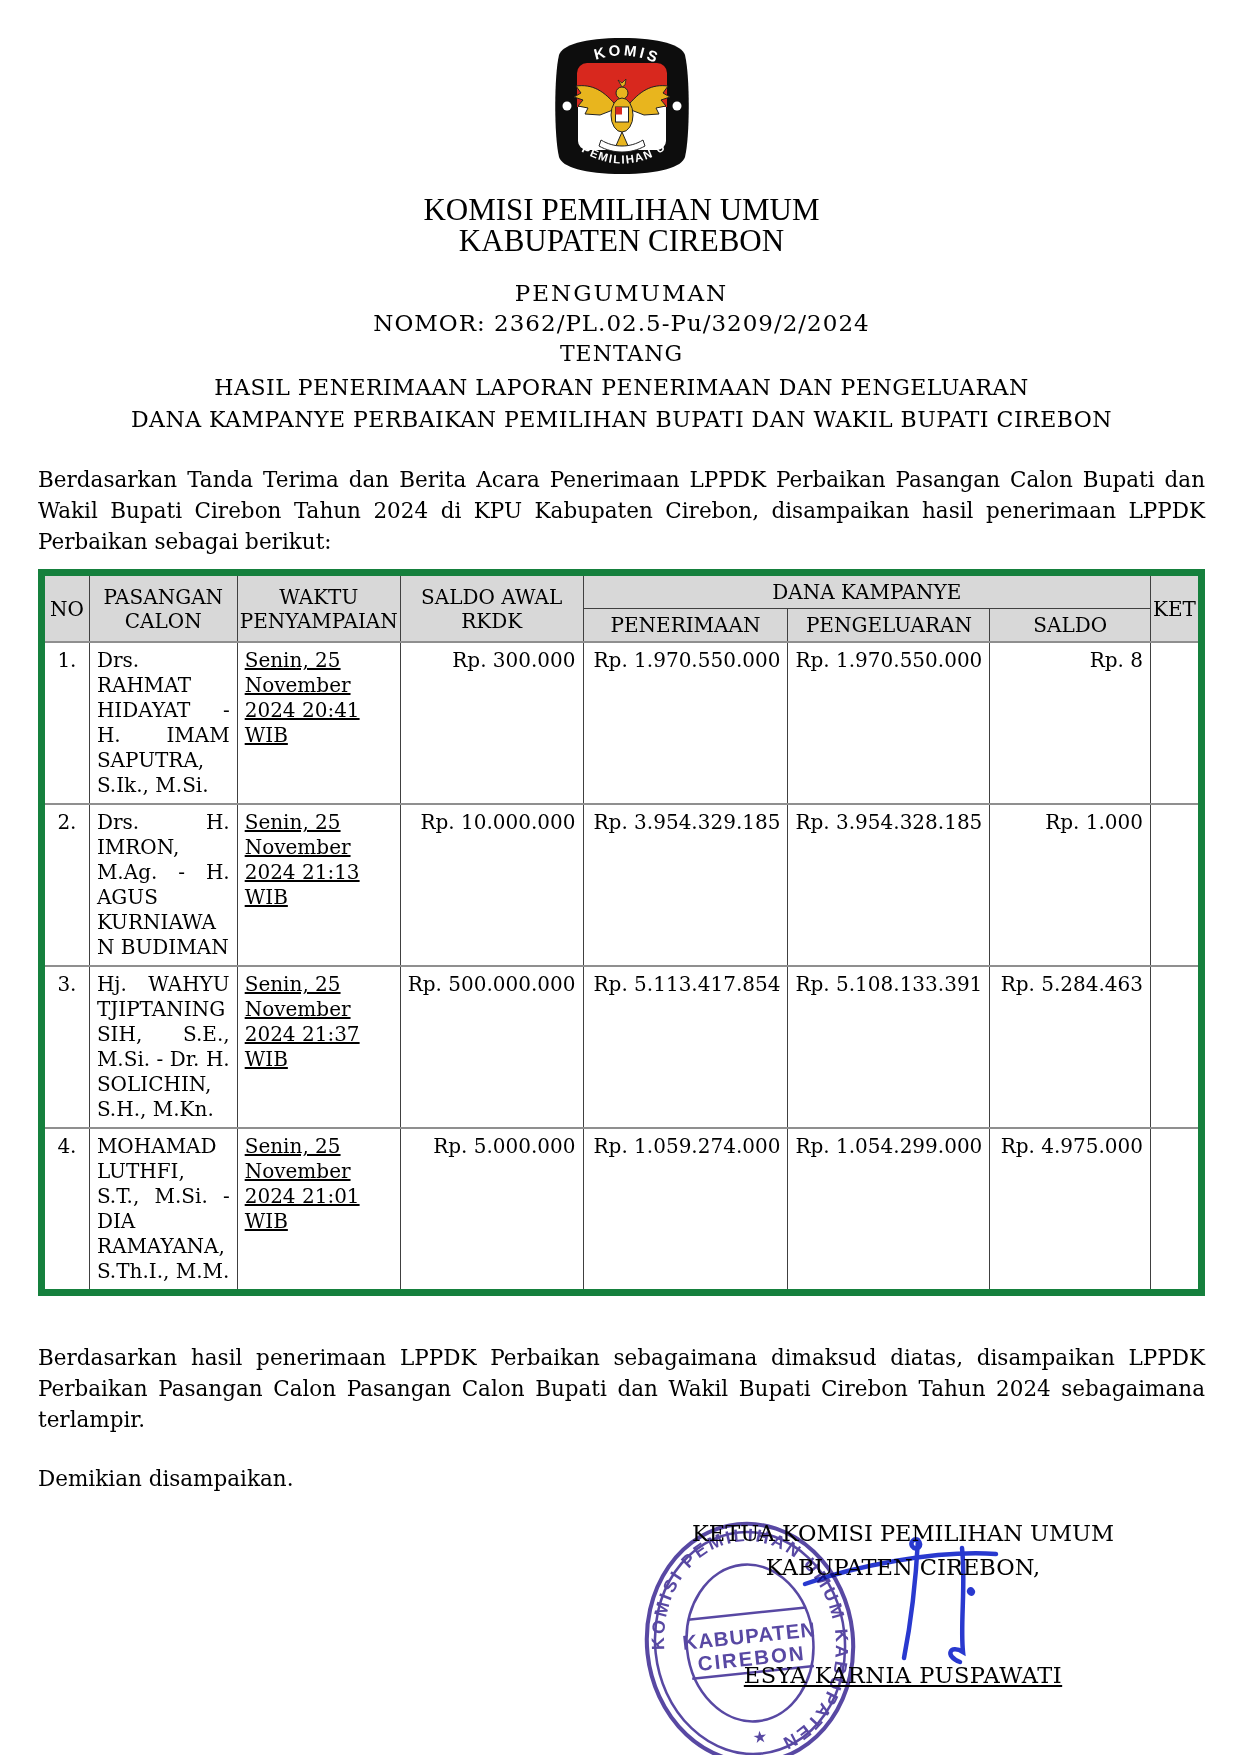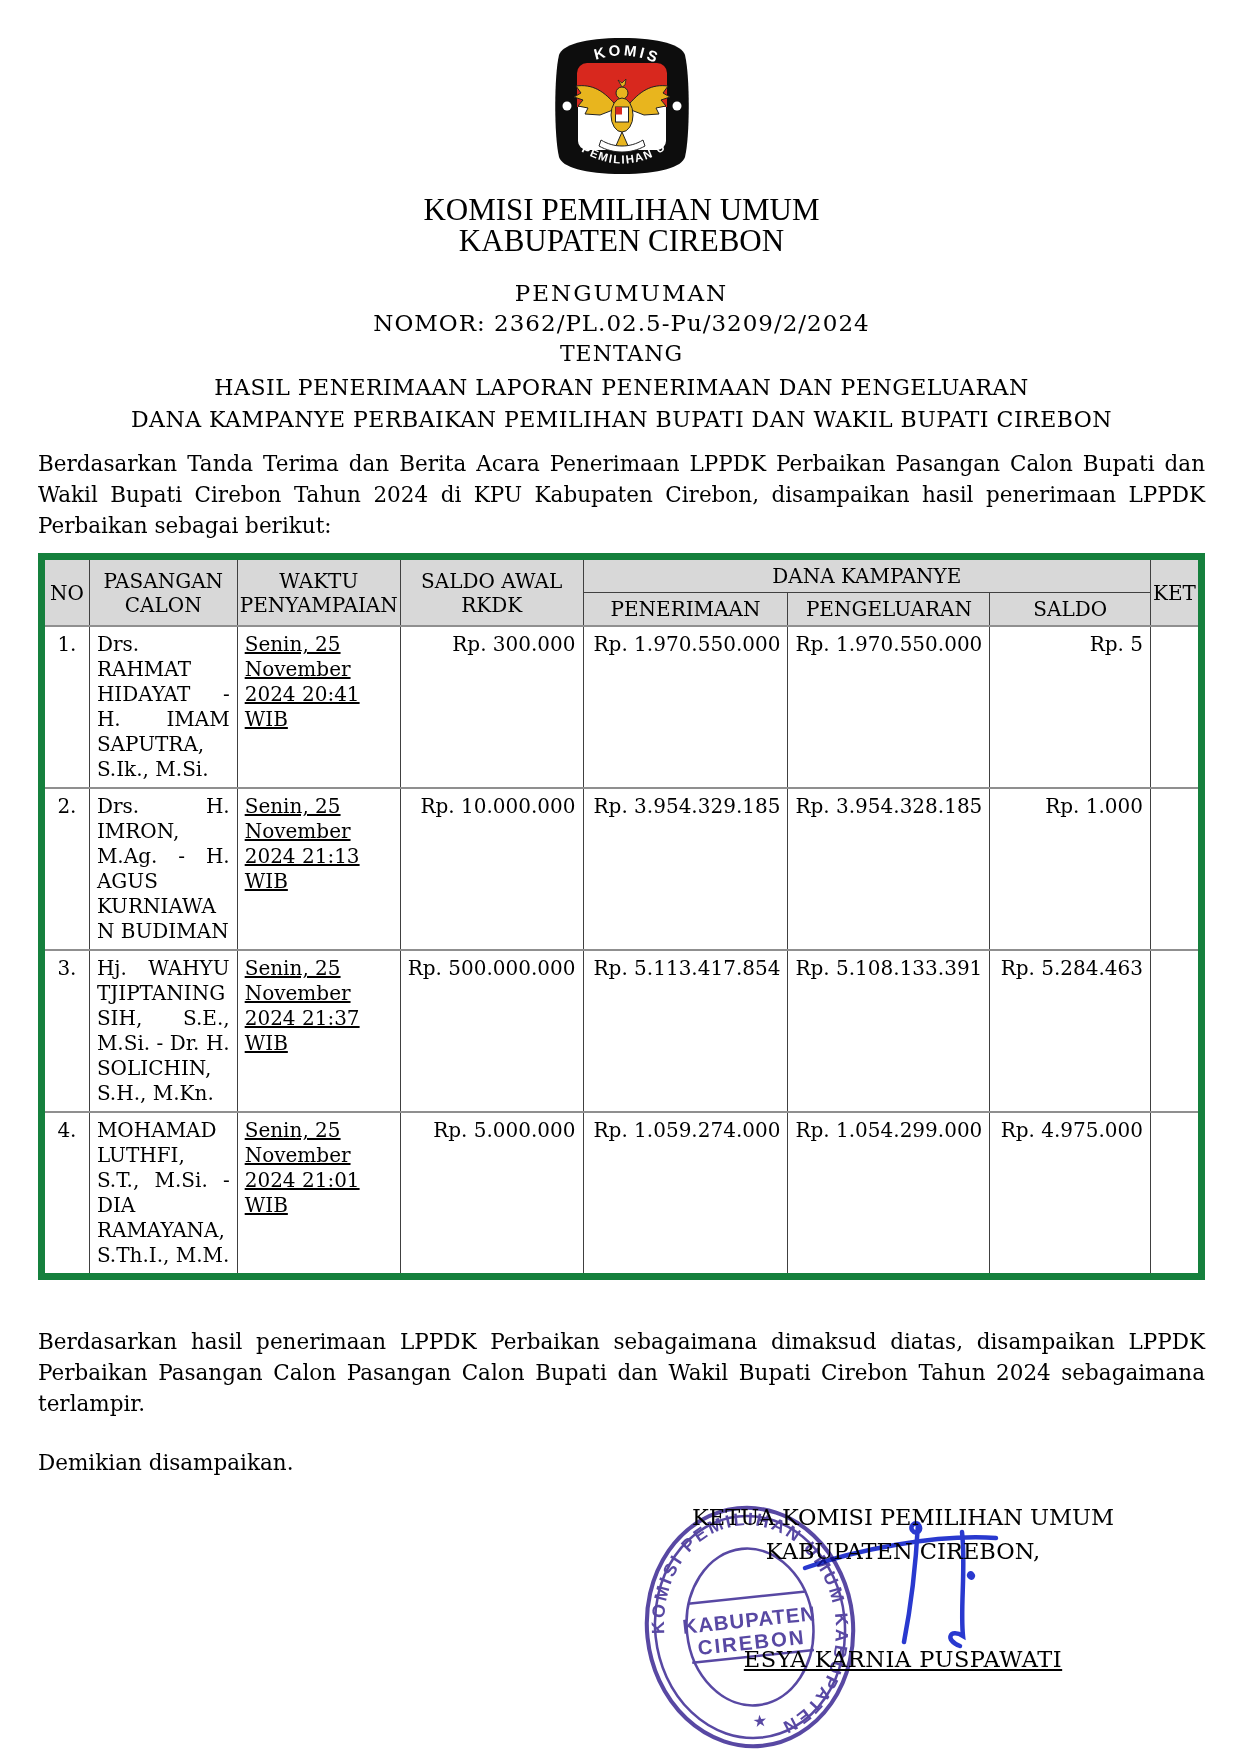--- a/index.html
+++ b/index.html
@@ -11,21 +11,21 @@
   .center{text-align:center;}
   .logo-wrap{text-align:center;margin:0 auto 14px auto;}
   .org-line{font-family:Liberation Serif, serif;font-size:31px;
             line-height:31px;letter-spacing:0px;}
   .announce{font-size:23px;line-height:30px;letter-spacing:2px;margin-top:22px;}
   .nomor{font-size:23px;line-height:31px;letter-spacing:1px;}
   .tentang{font-size:22px;line-height:30px;letter-spacing:1px;}
   .subject{font-size:22px;line-height:32px;margin-top:3px;letter-spacing:.5px;}
 
   
-  .para{font-size:21.5px;line-height:31px;text-align:justify;margin-top:12px;}
+  .para{font-size:21.5px;line-height:31px;text-align:justify;margin-top:28px;}
   .para2{margin-top:46px;}
   .demikian{font-size:21.5px;line-height:31px;margin-top:28px;}
 
   
   table.lppdk{border-collapse:collapse;width:1167px;margin-top:12px;
               border:7px solid #15803d;}
   table.lppdk th, table.lppdk td{border:1.5px solid #404040;}
   table.lppdk th{background:#d8d8d8;font-weight:normal;font-size:20px;
                  line-height:24px;padding:4px 2px;text-align:center;
                  vertical-align:middle;}
@@ -130,21 +130,21 @@
       <th>SALDO</th>
     </tr>
 
     <tr class="data">
       <td class="c-no">1.</td>
       <td class="c-name">Drs. RAHMAT HIDAYAT - H. IMAM SAPUTRA, S.Ik., M.Si.</td>
       <td class="c-date">Senin, 25 November 2024 20:41 WIB</td>
       <td class="money">Rp. 300.000</td>
       <td class="money">Rp. 1.970.550.000</td>
       <td class="money">Rp. 1.970.550.000</td>
-      <td class="money">Rp. 5</td>
+      <td class="money">Rp. 8</td>
       <td></td>
     </tr>
     <tr class="data">
       <td class="c-no">2.</td>
       <td class="c-name">Drs. H. IMRON, M.Ag. - H. AGUS KURNIAWAN BUDIMAN</td>
       <td class="c-date">Senin, 25 November 2024 21:13 WIB</td>
       <td class="money">Rp. 10.000.000</td>
       <td class="money">Rp. 3.954.329.185</td>
       <td class="money">Rp. 3.954.328.185</td>
       <td class="money">Rp. 1.000</td>

